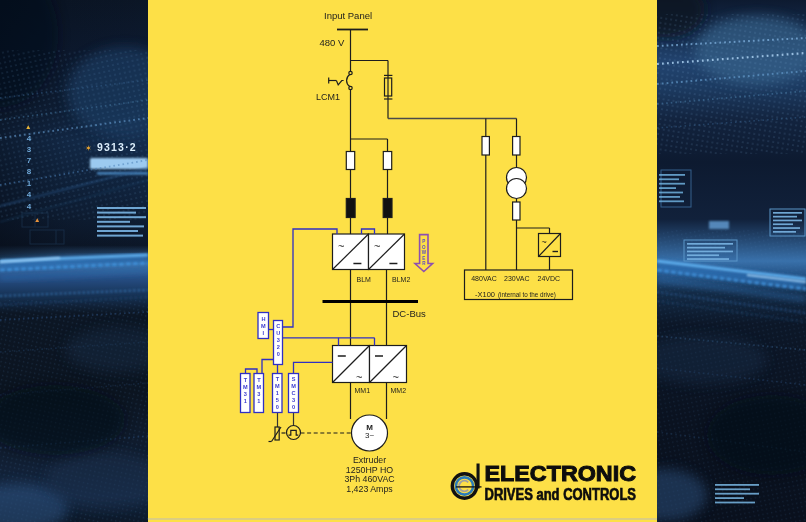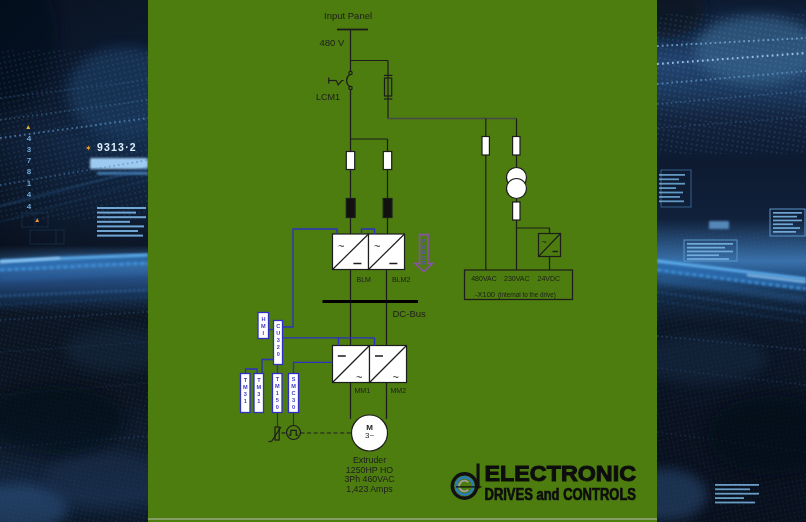--- a/index.html
+++ b/index.html
@@ -1,20 +1,20 @@
 <!DOCTYPE html>
 <html><head>
 <meta charset="utf-8">
 <style>
 html,body{margin:0;padding:0;}
 body{width:806px;height:522px;overflow:hidden;position:relative;background:#0a1526;font-family:"Liberation Sans",sans-serif;}
 #bgL,#bgR,#page{position:absolute;top:0;height:522px;}
 #bgL{left:0;width:148px;}
 #bgR{left:657px;width:149px;}
-#page{left:148px;width:509px;background:#4d7c0f;}
+#page{left:148px;width:509px;background:#fde047;}
 svg{display:block;}
 </style>
 </head>
 <body>
 <div id="bgL">
 <svg width="148" height="522" viewBox="0 0 148 522">
 <defs>
 <pattern id="dots" width="5" height="5" patternUnits="userSpaceOnUse" patternTransform="rotate(-12)">
   <circle cx="2" cy="2" r="0.85" fill="#6da3d4"></circle>
 </pattern>

